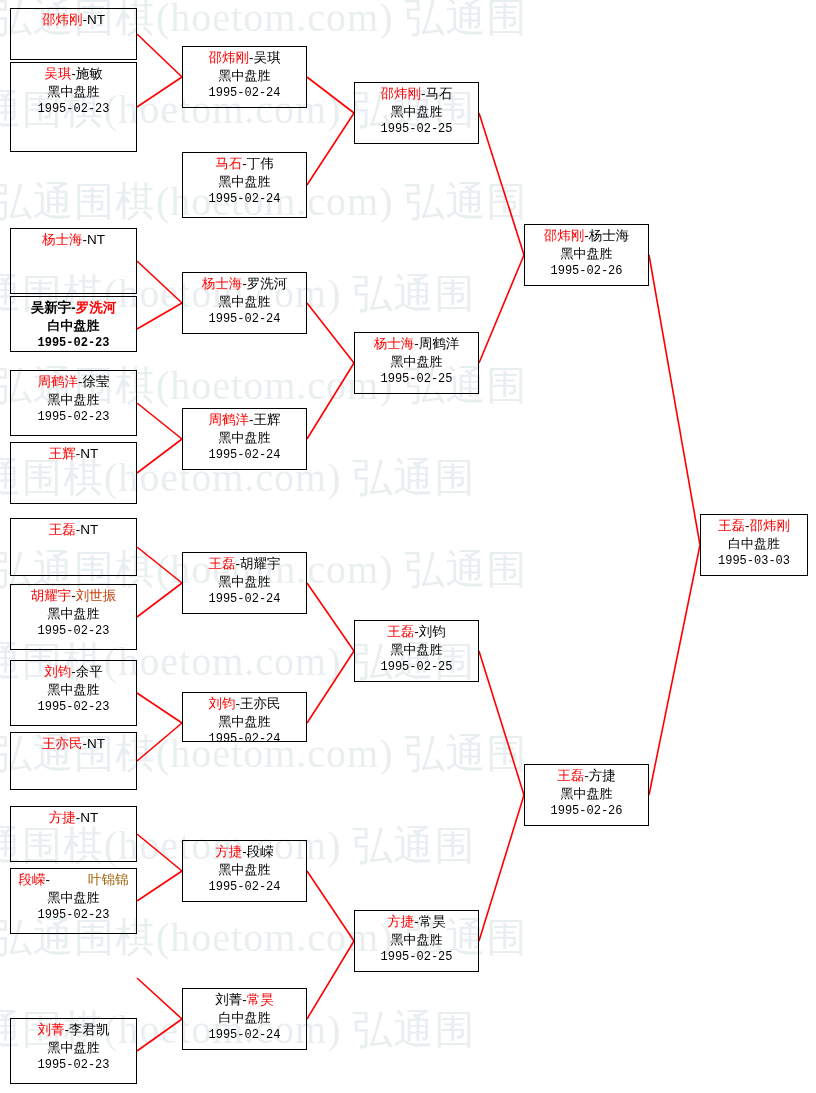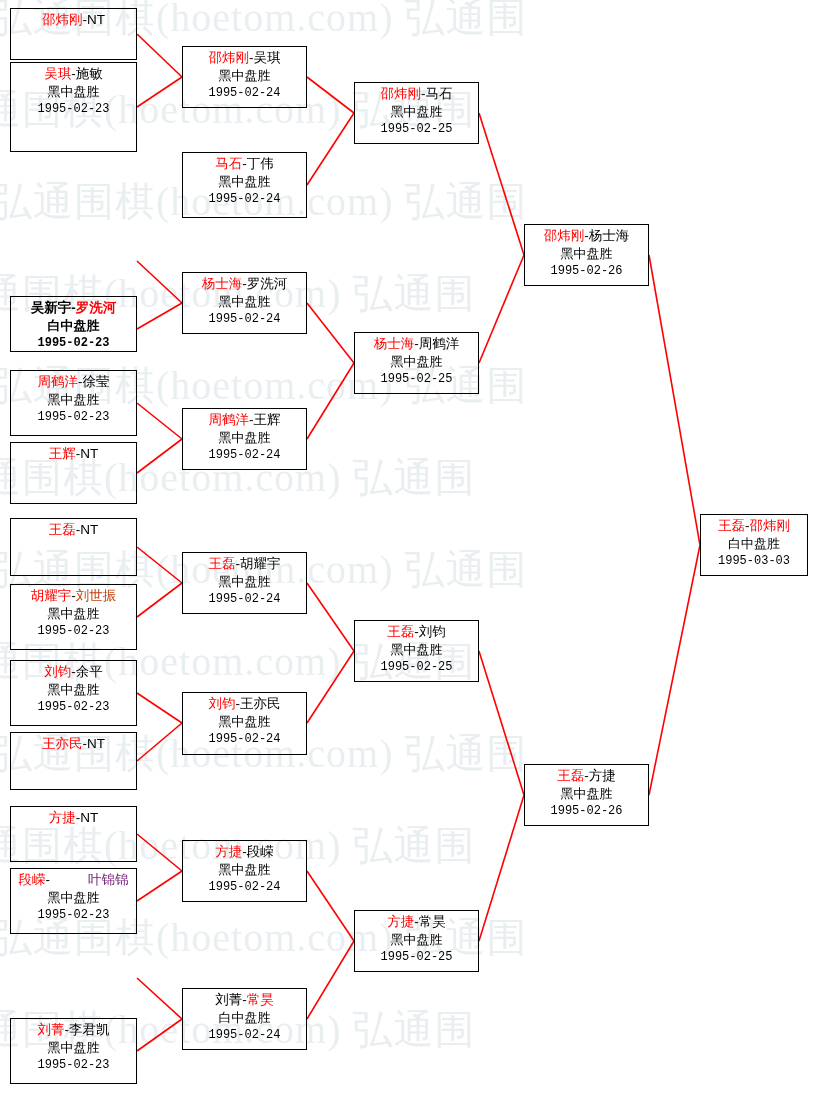--- a/index.html
+++ b/index.html
@@ -119,20 +119,23 @@
     </svg>
   <div id="boxes">
       <div class="node" style="left: 10px; top: 8px; width: 127px; height: 52px; border-color: rgb(0, 0, 0);">
         <span class="ln players"><span style="color: rgb(255, 0, 0);">邵炜刚</span><span style="color: rgb(0, 0, 0);">-</span><span style="color: rgb(0, 0, 0);">NT</span></span>
       </div>
       <div class="node" style="left: 10px; top: 62px; width: 127px; height: 90px; border-color: rgb(0, 0, 0);">
         <span class="ln players"><span style="color: rgb(255, 0, 0);">吴琪</span><span style="color: rgb(0, 0, 0);">-</span><span style="color: rgb(0, 0, 0);">施敏</span></span>
         <span class="ln result">黑中盘胜</span>
         <span class="ln date">1995-02-23</span>
       </div>
+      <div class="node" style="left: 10px; top: 228px; width: 127px; height: 66px; border-color: rgb(0, 0, 0);">
+        <span class="ln players"><span style="color: rgb(255, 0, 0);">杨士海</span><span style="color: rgb(0, 0, 0);">-</span><span style="color: rgb(0, 0, 0);">NT</span></span>
+      </div>
       <div class="node" style="left: 10px; top: 296px; width: 127px; height: 56px; border-color: rgb(0, 0, 0); font-weight: bold;">
         <span class="ln players"><span style="color: rgb(0, 0, 0);">吴新宇</span><span style="color: rgb(0, 0, 0);">-</span><span style="color: rgb(255, 0, 0);">罗洗河</span></span>
         <span class="ln result">白中盘胜</span>
         <span class="ln date">1995-02-23</span>
       </div>
       <div class="node" style="left: 10px; top: 370px; width: 127px; height: 66px; border-color: rgb(0, 0, 0);">
         <span class="ln players"><span style="color: rgb(255, 0, 0);">周鹤洋</span><span style="color: rgb(0, 0, 0);">-</span><span style="color: rgb(0, 0, 0);">徐莹</span></span>
         <span class="ln result">黑中盘胜</span>
         <span class="ln date">1995-02-23</span>
       </div>
@@ -152,21 +155,21 @@
         <span class="ln result">黑中盘胜</span>
         <span class="ln date">1995-02-23</span>
       </div>
       <div class="node" style="left: 10px; top: 806px; width: 127px; height: 56px; border-color: rgb(0, 0, 0);">
         <span class="ln players"><span style="color: rgb(255, 0, 0);">方捷</span><span style="color: rgb(0, 0, 0);">-</span><span style="color: rgb(0, 0, 0);">NT</span></span>
       </div>
       <div class="node" style="left: 10px; top: 732px; width: 127px; height: 58px; border-color: rgb(0, 0, 0);">
         <span class="ln players"><span style="color: rgb(255, 0, 0);">王亦民</span><span style="color: rgb(0, 0, 0);">-</span><span style="color: rgb(0, 0, 0);">NT</span></span>
       </div>
       <div class="node" style="left: 10px; top: 868px; width: 127px; height: 66px; border-color: rgb(0, 0, 0);">
-        <span class="ln players"><span style="color: rgb(255, 0, 0);">段嵘</span><span style="color: rgb(0, 0, 0);">-</span><span style="color: #701a75; padding-left: 38px;">叶锦锦</span></span>
+        <span class="ln players"><span style="color: rgb(255, 0, 0);">段嵘</span><span style="color: rgb(0, 0, 0);">-</span><span style="color: #a16207; padding-left: 38px;">叶锦锦</span></span>
         <span class="ln result">黑中盘胜</span>
         <span class="ln date">1995-02-23</span>
       </div>
       <div class="node" style="left: 10px; top: 1018px; width: 127px; height: 66px; border-color: rgb(0, 0, 0);">
         <span class="ln players"><span style="color: rgb(255, 0, 0);">刘菁</span><span style="color: rgb(0, 0, 0);">-</span><span style="color: rgb(0, 0, 0);">李君凯</span></span>
         <span class="ln result">黑中盘胜</span>
         <span class="ln date">1995-02-23</span>
       </div>
       <div class="node" style="left: 182px; top: 46px; width: 125px; height: 62px; border-color: rgb(0, 0, 0);">
         <span class="ln players"><span style="color: rgb(255, 0, 0);">邵炜刚</span><span style="color: rgb(0, 0, 0);">-</span><span style="color: rgb(0, 0, 0);">吴琪</span></span>
@@ -186,21 +189,21 @@
       <div class="node" style="left: 182px; top: 408px; width: 125px; height: 62px; border-color: rgb(0, 0, 0);">
         <span class="ln players"><span style="color: rgb(255, 0, 0);">周鹤洋</span><span style="color: rgb(0, 0, 0);">-</span><span style="color: rgb(0, 0, 0);">王辉</span></span>
         <span class="ln result">黑中盘胜</span>
         <span class="ln date">1995-02-24</span>
       </div>
       <div class="node" style="left: 182px; top: 552px; width: 125px; height: 62px; border-color: rgb(0, 0, 0);">
         <span class="ln players"><span style="color: rgb(255, 0, 0);">王磊</span><span style="color: rgb(0, 0, 0);">-</span><span style="color: rgb(0, 0, 0);">胡耀宇</span></span>
         <span class="ln result">黑中盘胜</span>
         <span class="ln date">1995-02-24</span>
       </div>
-      <div class="node" style="left: 182px; top: 692px; width: 125px; height: 63px; border-color: rgb(0, 0, 0);">
+      <div class="node" style="left: 182px; top: 692px; width: 125px; height: 50px; border-color: rgb(0, 0, 0);">
         <span class="ln players"><span style="color: rgb(255, 0, 0);">刘钧</span><span style="color: rgb(0, 0, 0);">-</span><span style="color: rgb(0, 0, 0);">王亦民</span></span>
         <span class="ln result">黑中盘胜</span>
         <span class="ln date">1995-02-24</span>
       </div>
       <div class="node" style="left: 182px; top: 840px; width: 125px; height: 62px; border-color: rgb(0, 0, 0);">
         <span class="ln players"><span style="color: rgb(255, 0, 0);">方捷</span><span style="color: rgb(0, 0, 0);">-</span><span style="color: rgb(0, 0, 0);">段嵘</span></span>
         <span class="ln result">黑中盘胜</span>
         <span class="ln date">1995-02-24</span>
       </div>
       <div class="node" style="left: 182px; top: 988px; width: 125px; height: 62px; border-color: rgb(0, 0, 0);">

